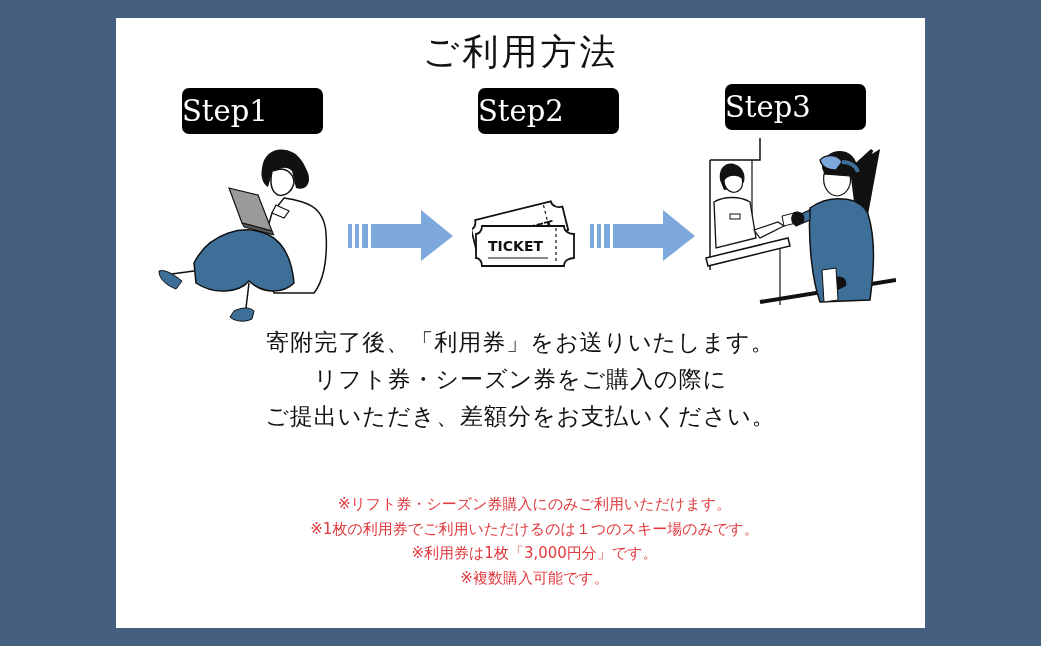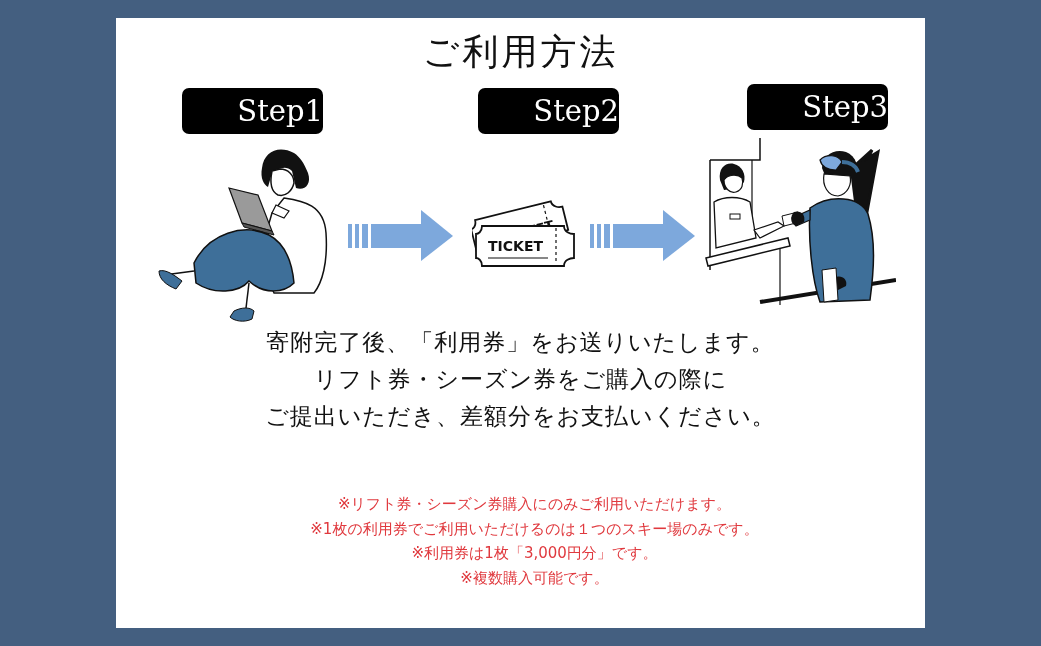--- a/index.html
+++ b/index.html
@@ -9,21 +9,21 @@
   }
   .panel {
     position:absolute; left:116px; top:18px; width:809px; height:610px; background:#ffffff;
   }
   .title {
     position:absolute; left:0; width:100%; top:10px; text-align:center;
     font-size:36px; letter-spacing:3px; color:#111; font-family:"DejaVu Sans", sans-serif; font-weight:300;
   }
   .step-badge {
     position:absolute; background:#000; color:#fff; border-radius:7px;
-    font-family:"DejaVu Serif", serif; font-size:29px; text-align:right;
+    font-family:"DejaVu Serif", serif; font-size:29px; text-align:left;
     height:46px; line-height:46px; width:141px;
   }
   .arrow { position:absolute; }
   .illus { position:absolute; }
   .body-text {
     position:absolute; left:0; width:100%; top:308px; text-align:center;
     font-family:"DejaVu Sans", sans-serif; font-size:23px; line-height:37px; color:#111; letter-spacing:1px;
   }
   .body-text div { white-space:nowrap;font-family:Liberation Mono, monospace; }
   .notes {
@@ -33,21 +33,21 @@
   .notes div { white-space:nowrap;margin-left:28px; }
 </style>
 </head>
 <body>
 
 <div class="panel">
   <div class="title">ご利用方法</div>
 
   <div class="step-badge" style="left:66px; top:70px;">Step1</div>
   <div class="step-badge" style="left:334px; top:70px;margin-left:28px;">Step2</div>
-  <div class="step-badge" style="left:609px; top:66px;margin-left:22px;">Step3</div>
+  <div class="step-badge" style="left:609px; top:66px;">Step3</div>
 
   <svg class="illus" style="left:38px; top:125px;" width="190" height="185" viewBox="0 0 190 185">
 
     <path d="M140 10 C125 2 110 8 108 25 C106 35 110 42 114 44 L118 30 C125 25 132 22 138 28 L142 45 C150 48 158 42 154 30 C150 20 146 14 140 10 Z" fill="#111"></path>
 
     <path d="M118 28 C116 38 116 48 124 52 C132 54 138 48 140 40 C140 32 134 26 126 26 Z" fill="#fff" stroke="#111" stroke-width="1.5"></path>
 
     <path d="M130 55 C150 58 170 62 172 90 C174 120 168 140 160 150 L120 150 C110 130 108 100 118 70 Z" fill="#fff" stroke="#111" stroke-width="1.5"></path>
 
     <polygon points="75,45 88,80 118,88 104,52" fill="#9a9a9a" stroke="#111" stroke-width="1.2"></polygon>

